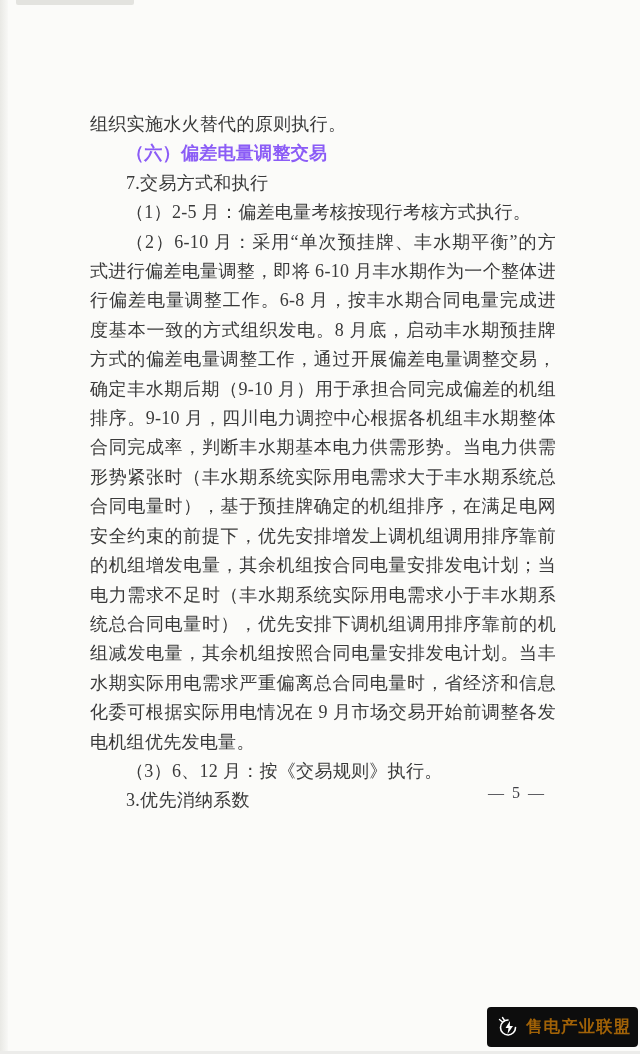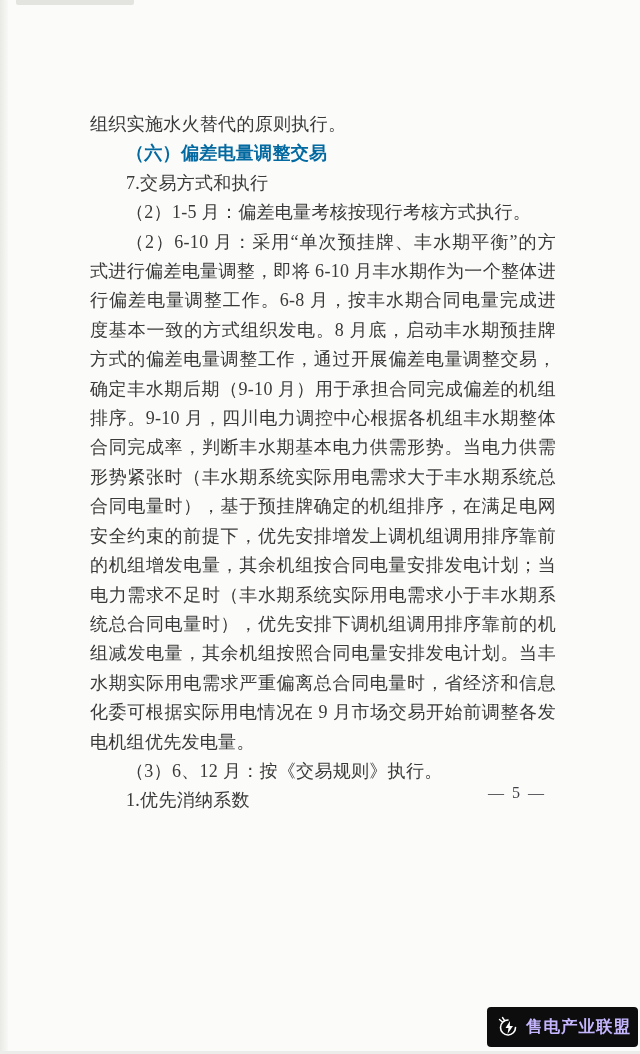--- a/index.html
+++ b/index.html
@@ -35,64 +35,64 @@
   
   .content{
     position:absolute;left:90px;top:110px;width:466px;
     font-size:18px;line-height:29.4px;
     color:#3a3a3a;
     text-align:justify;
     letter-spacing:.3px;
   }
   .content p{margin:0;}
   .indent{text-indent:2em;}
-  .heading{font-weight:600;color:#0369a1;}
+  .heading{font-weight:600;color:#8b5cf6;}
   
   .page-number{
     position:absolute;top:784px;right:100px;
     font-size:16px;color:#3f3f46;letter-spacing:2px;
   }
   
   .footer-badge{
     position:absolute;left:487px;top:1007px;
     width:151px;height:40px;
     background:#0d0d0d;
     border-radius:4px;
     display:flex;align-items:center;
     padding:0 9px;box-sizing:border-box;
     gap:6px;
   }
   .footer-badge .badge-icon{
     width:24px;height:24px;flex:0 0 auto;display:block;
   }
   .footer-badge .badge-label{
-    color:#c4b5fd;
+    color:#a16207;
     font-family:Liberation Sans, sans-serif;
     font-size:16.5px;font-weight:700;letter-spacing:1px;
     white-space:nowrap;
   }
 </style>
 </head>
 <body>
 
 <div class="page">
 
   <div class="edge-left"></div>
   <div class="edge-right"></div>
   <div class="edge-top-streak"></div>
   <div class="edge-bottom"></div>
 
   <div class="content">
     <p>组织实施水火替代的原则执行。</p>
     <p class="indent heading">（六）偏差电量调整交易</p>
     <p class="indent">7.交易方式和执行</p>
-    <p class="indent">（2）1-5 月：偏差电量考核按现行考核方式执行。</p>
+    <p class="indent">（1）2-5 月：偏差电量考核按现行考核方式执行。</p>
     <p class="indent">（2）6-10 月：采用“单次预挂牌、丰水期平衡”的方式进行偏差电量调整，即将 6-10 月丰水期作为一个整体进行偏差电量调整工作。6-8 月，按丰水期合同电量完成进度基本一致的方式组织发电。8 月底，启动丰水期预挂牌方式的偏差电量调整工作，通过开展偏差电量调整交易，确定丰水期后期（9-10 月）用于承担合同完成偏差的机组排序。9-10 月，四川电力调控中心根据各机组丰水期整体合同完成率，判断丰水期基本电力供需形势。当电力供需形势紧张时（丰水期系统实际用电需求大于丰水期系统总合同电量时），基于预挂牌确定的机组排序，在满足电网安全约束的前提下，优先安排增发上调机组调用排序靠前的机组增发电量，其余机组按合同电量安排发电计划；当电力需求不足时（丰水期系统实际用电需求小于丰水期系统总合同电量时），优先安排下调机组调用排序靠前的机组减发电量，其余机组按照合同电量安排发电计划。当丰水期实际用电需求严重偏离总合同电量时，省经济和信息化委可根据实际用电情况在 9 月市场交易开始前调整各发电机组优先发电量。</p>
     <p class="indent">（3）6、12 月：按《交易规则》执行。</p>
-    <p class="indent">1.优先消纳系数</p>
+    <p class="indent">3.优先消纳系数</p>
   </div>
 
   <div class="page-number">— 5 —</div>
 
   <div class="footer-badge">
     <svg class="badge-icon" viewBox="0 0 24 24" fill="none" xmlns="http://www.w3.org/2000/svg">
       <path d="M12 5 A 7.5 7.5 0 1 0 19.5 12.5" stroke="#ffffff" stroke-width="1.6" stroke-linecap="round"></path>
       <path d="M3.5 4.5 L6.5 7" stroke="#ffffff" stroke-width="1.4" stroke-linecap="round"></path>
       <path d="M6.5 2.5 L8.5 5.5" stroke="#ffffff" stroke-width="1.4" stroke-linecap="round"></path>
       <path d="M14 6 L9.5 13 H12.5 L11.5 19 L17 11 H13.8 Z" fill="#ffffff"></path>

